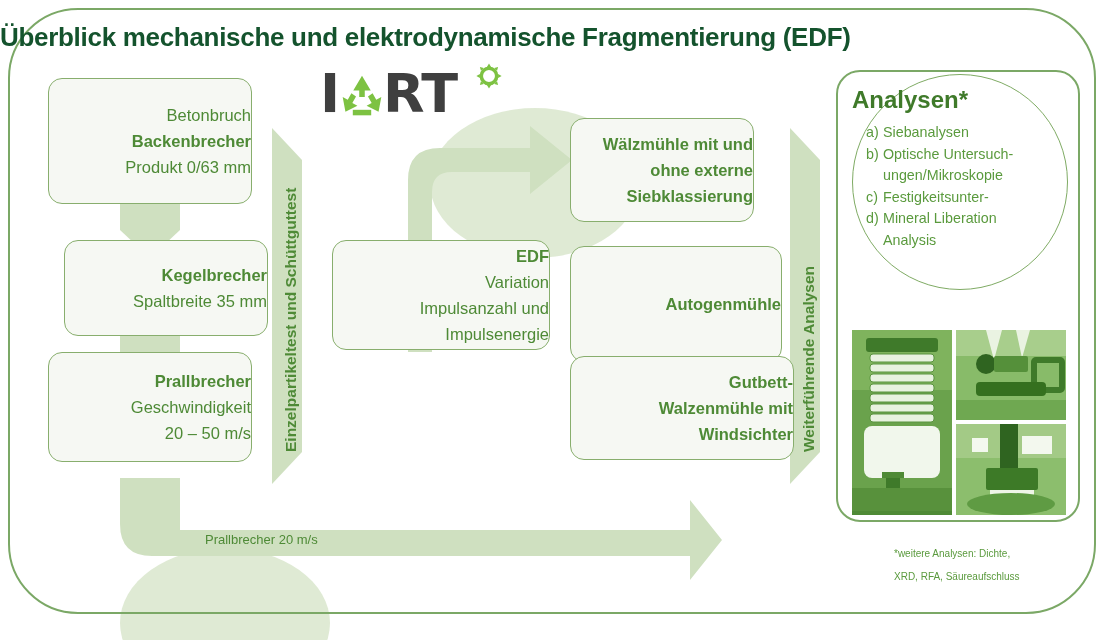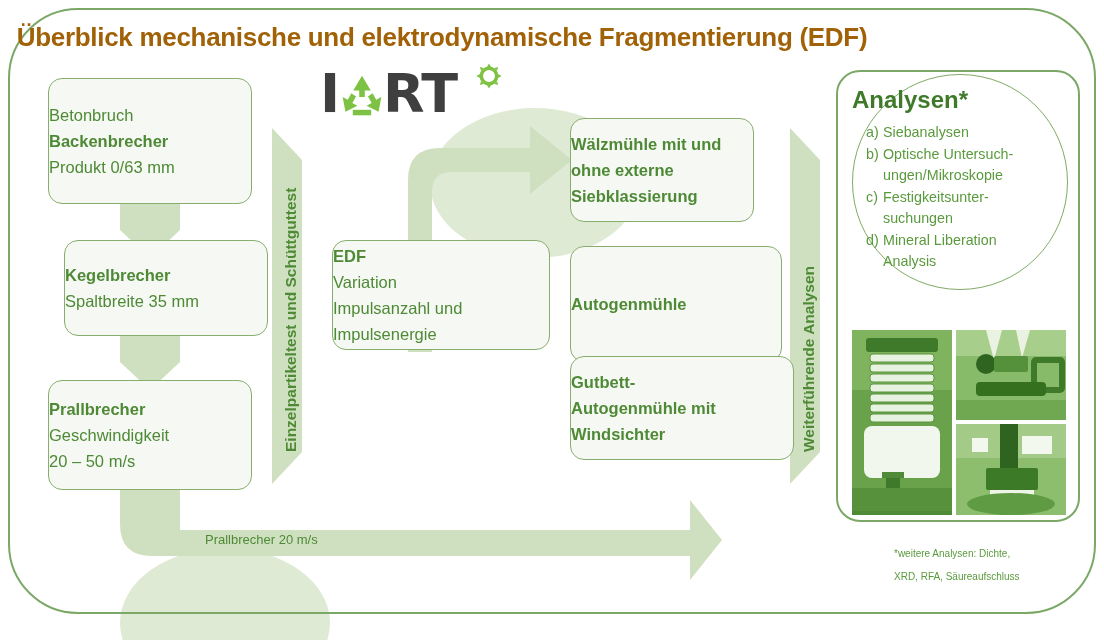--- a/index.html
+++ b/index.html
@@ -17,24 +17,24 @@
     position: absolute;
     left: 8px; top: 8px; width: 1088px; height: 606px;
     border: 2px solid #7ba866;
     border-radius: 70px;
   }
 
   
   .title {
     position: absolute;
     left: 0; top: 22px; width: 884px;
-    text-align: center;
+    text-align: left;
     font-size: 26px;
     font-weight: bold;
-    color: #a16207;
+    color: #14532d;
     letter-spacing: -0.3px;
     white-space: nowrap;
   }
 
   
   .logo { position: absolute; left: 320px; top: 68px; width: 210px; }
   .logo-mark {
     display: flex; align-items: flex-start;
     height: 56px; position: relative;
   }
@@ -52,21 +52,21 @@
     line-height: 13px; margin-top: 6px; letter-spacing: 0.1px;
   }
 
   
   .pbox {
     position: absolute;
     background: #f6f8f3;
     border: 1.6px solid #88ae6d;
     border-radius: 14px;
     display: flex; flex-direction: column;
-    align-items: flex-start; justify-content: center;
+    align-items: flex-end; justify-content: center;
     color: #4e8a36;
     font-size: 16.5px;
     line-height: 26px;
     text-align: center;
   }
   .pbox .b { font-weight: bold; }
 
   
   .vlabel {
     position: absolute;
@@ -219,21 +219,21 @@
     <div>Betonbruch</div>
     <div class="b">Backenbrecher</div>
     <div>Produkt 0/63 mm</div>
   </div>
 
   <div class="pbox" style="left:64px; top:240px; width:204px; height:96px;">
     <div class="b">Kegelbrecher</div>
     <div>Spaltbreite 35 mm</div>
   </div>
 
-  <div class="pbox" style="left:48px; top:380px; width:204px; height:110px;">
+  <div class="pbox" style="left:48px; top:352px; width:204px; height:110px;">
     <div class="b">Prallbrecher</div>
     <div>Geschwindigkeit</div>
     <div>20 – 50 m/s</div>
   </div>
 
   <div class="vlabel" style="left:282px; top:452px;">Einzelpartikeltest und Schüttguttest</div>
 
   <div class="pbox" style="left:332px; top:240px; width:218px; height:110px;">
     <div class="b">EDF</div>
     <div>Variation</div>
@@ -246,21 +246,21 @@
     <div class="b">ohne externe</div>
     <div class="b">Siebklassierung</div>
   </div>
 
   <div class="pbox" style="left:570px; top:246px; width:212px; height:116px;">
     <div class="b">Autogenmühle</div>
   </div>
 
   <div class="pbox" style="left:570px; top:356px; width:224px; height:104px;">
     <div class="b">Gutbett-</div>
-    <div class="b">Autogenmühle mit</div>
+    <div class="b">Walzenmühle mit</div>
     <div class="b">Windsichter</div>
   </div>
 
   <div class="vlabel" style="left:800px; top:452px;">Weiterführende Analysen</div>
 
   <div class="bypass-label" style="left:205px; top:532px;">Prallbrecher  20 m/s</div>
 
   <div class="apanel"></div>
   <div class="acircle"></div>
   <div class="atitle">Analysen*</div>
@@ -272,21 +272,20 @@
     </div>
     <div class="li">
       <span class="mk">b)</span>
       <span>Optische Untersuch-</span>
     </div>
     <div class="cont">ungen/Mikroskopie</div>
     <div class="li">
       <span class="mk">c)</span>
       <span>Festigkeitsunter-</span>
     </div>
-    <div class="cont">suchungen</div>
     <div class="li">
       <span class="mk">d)</span>
       <span>Mineral Liberation</span>
     </div>
     <div class="cont">Analysis</div>
   </div>
 
   <div class="collage">
     <div class="ph tall">
       <svg viewBox="0 0 100 181" width="100" height="181" preserveAspectRatio="none">

